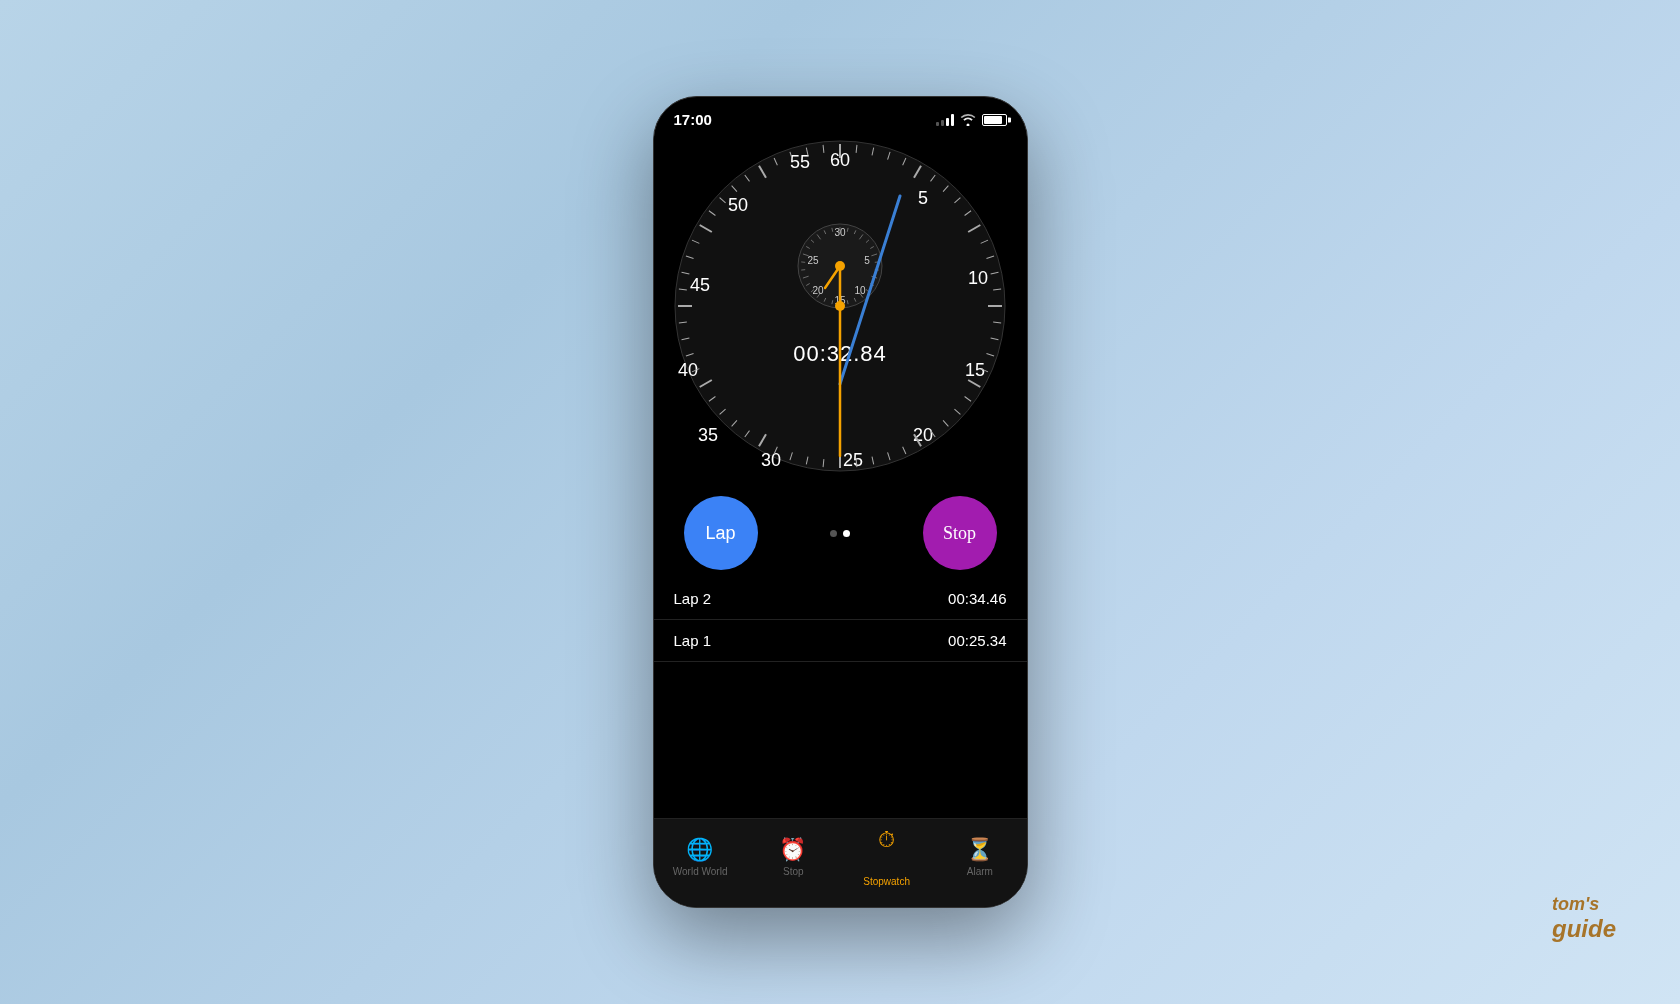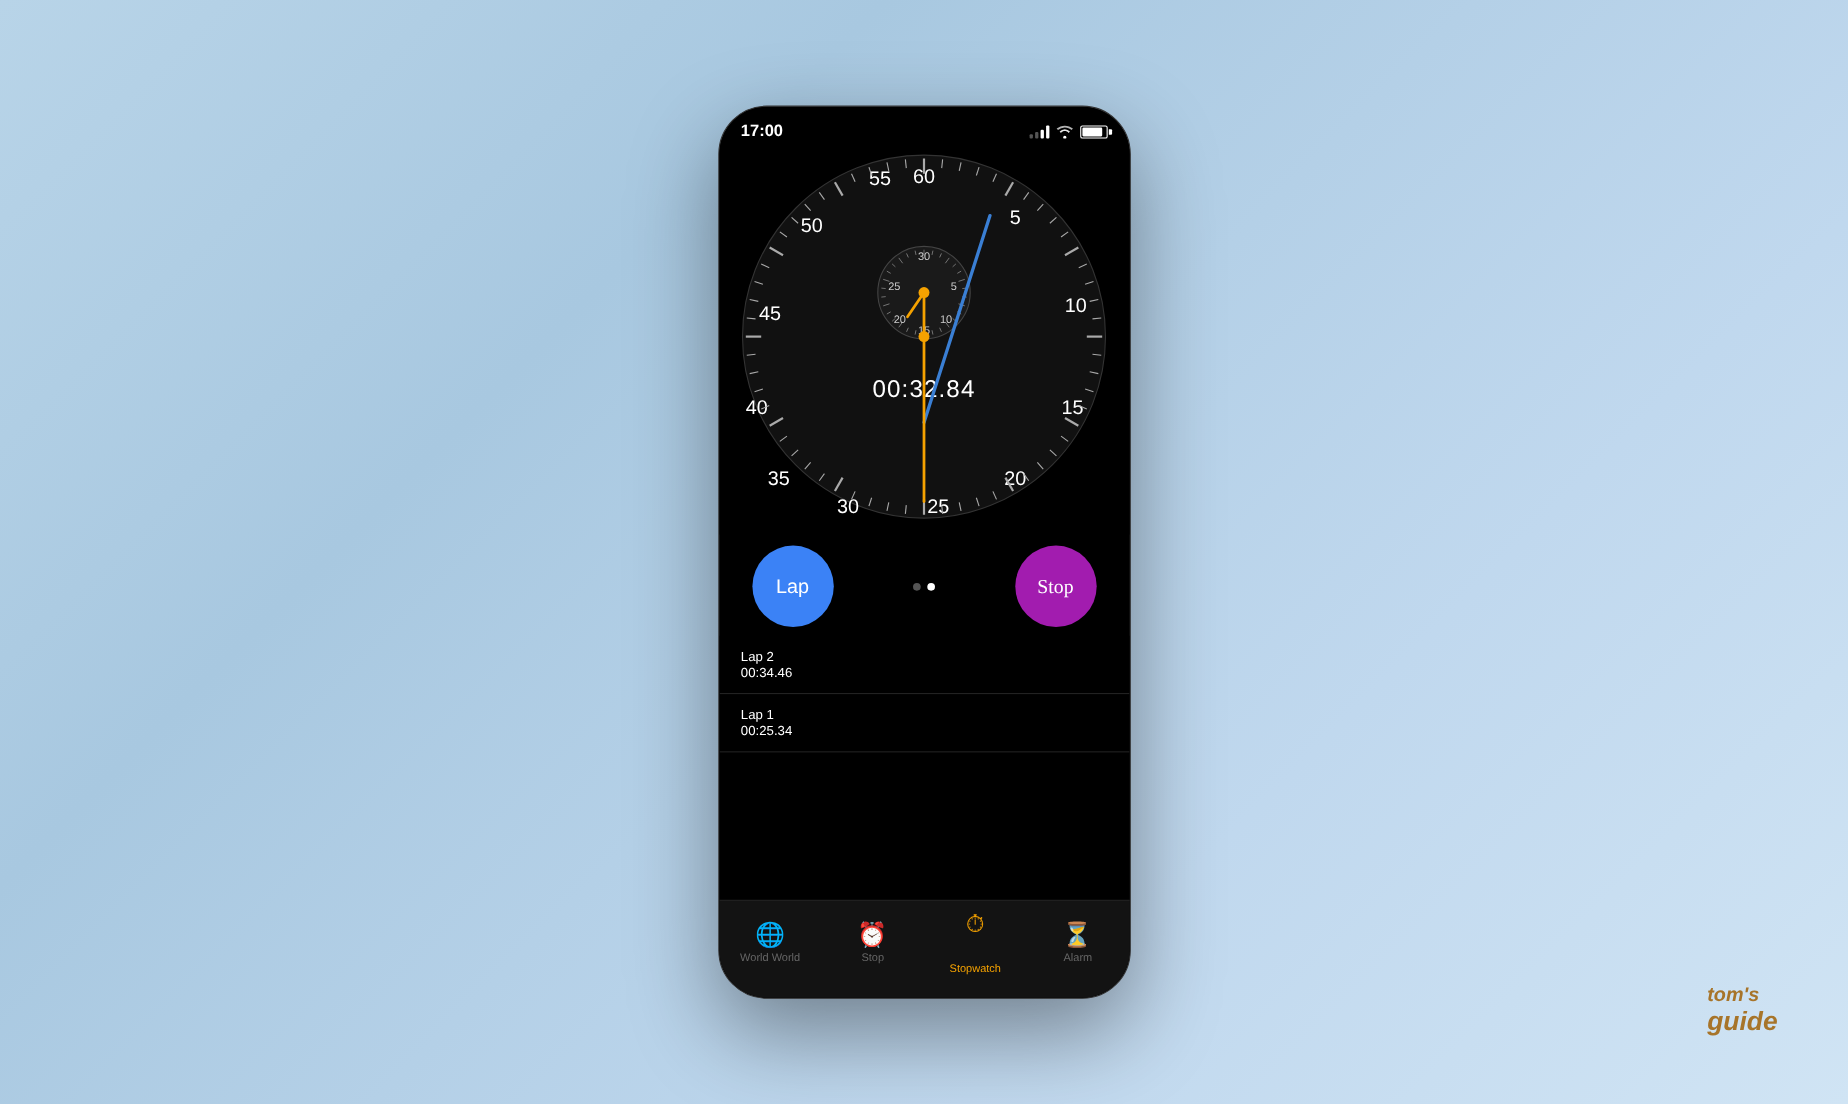--- a/index.html
+++ b/index.html
@@ -112,22 +112,21 @@
       overflow: hidden;
     }
 
     .lap-row {
       display: flex;
       justify-content: space-between;
       align-items: flex-start;
       padding: 12px 20px;
       border-bottom: 1px solid #222;
       color: #fff;
-      font-size: 12px;
-      flex-direction: column;
+      font-size: 15px;
     }
     .lap-row-label {
       color: #fff;
     }
     .lap-row-time {
       color: #fff;
     }
 
     
     .buttons-row {

